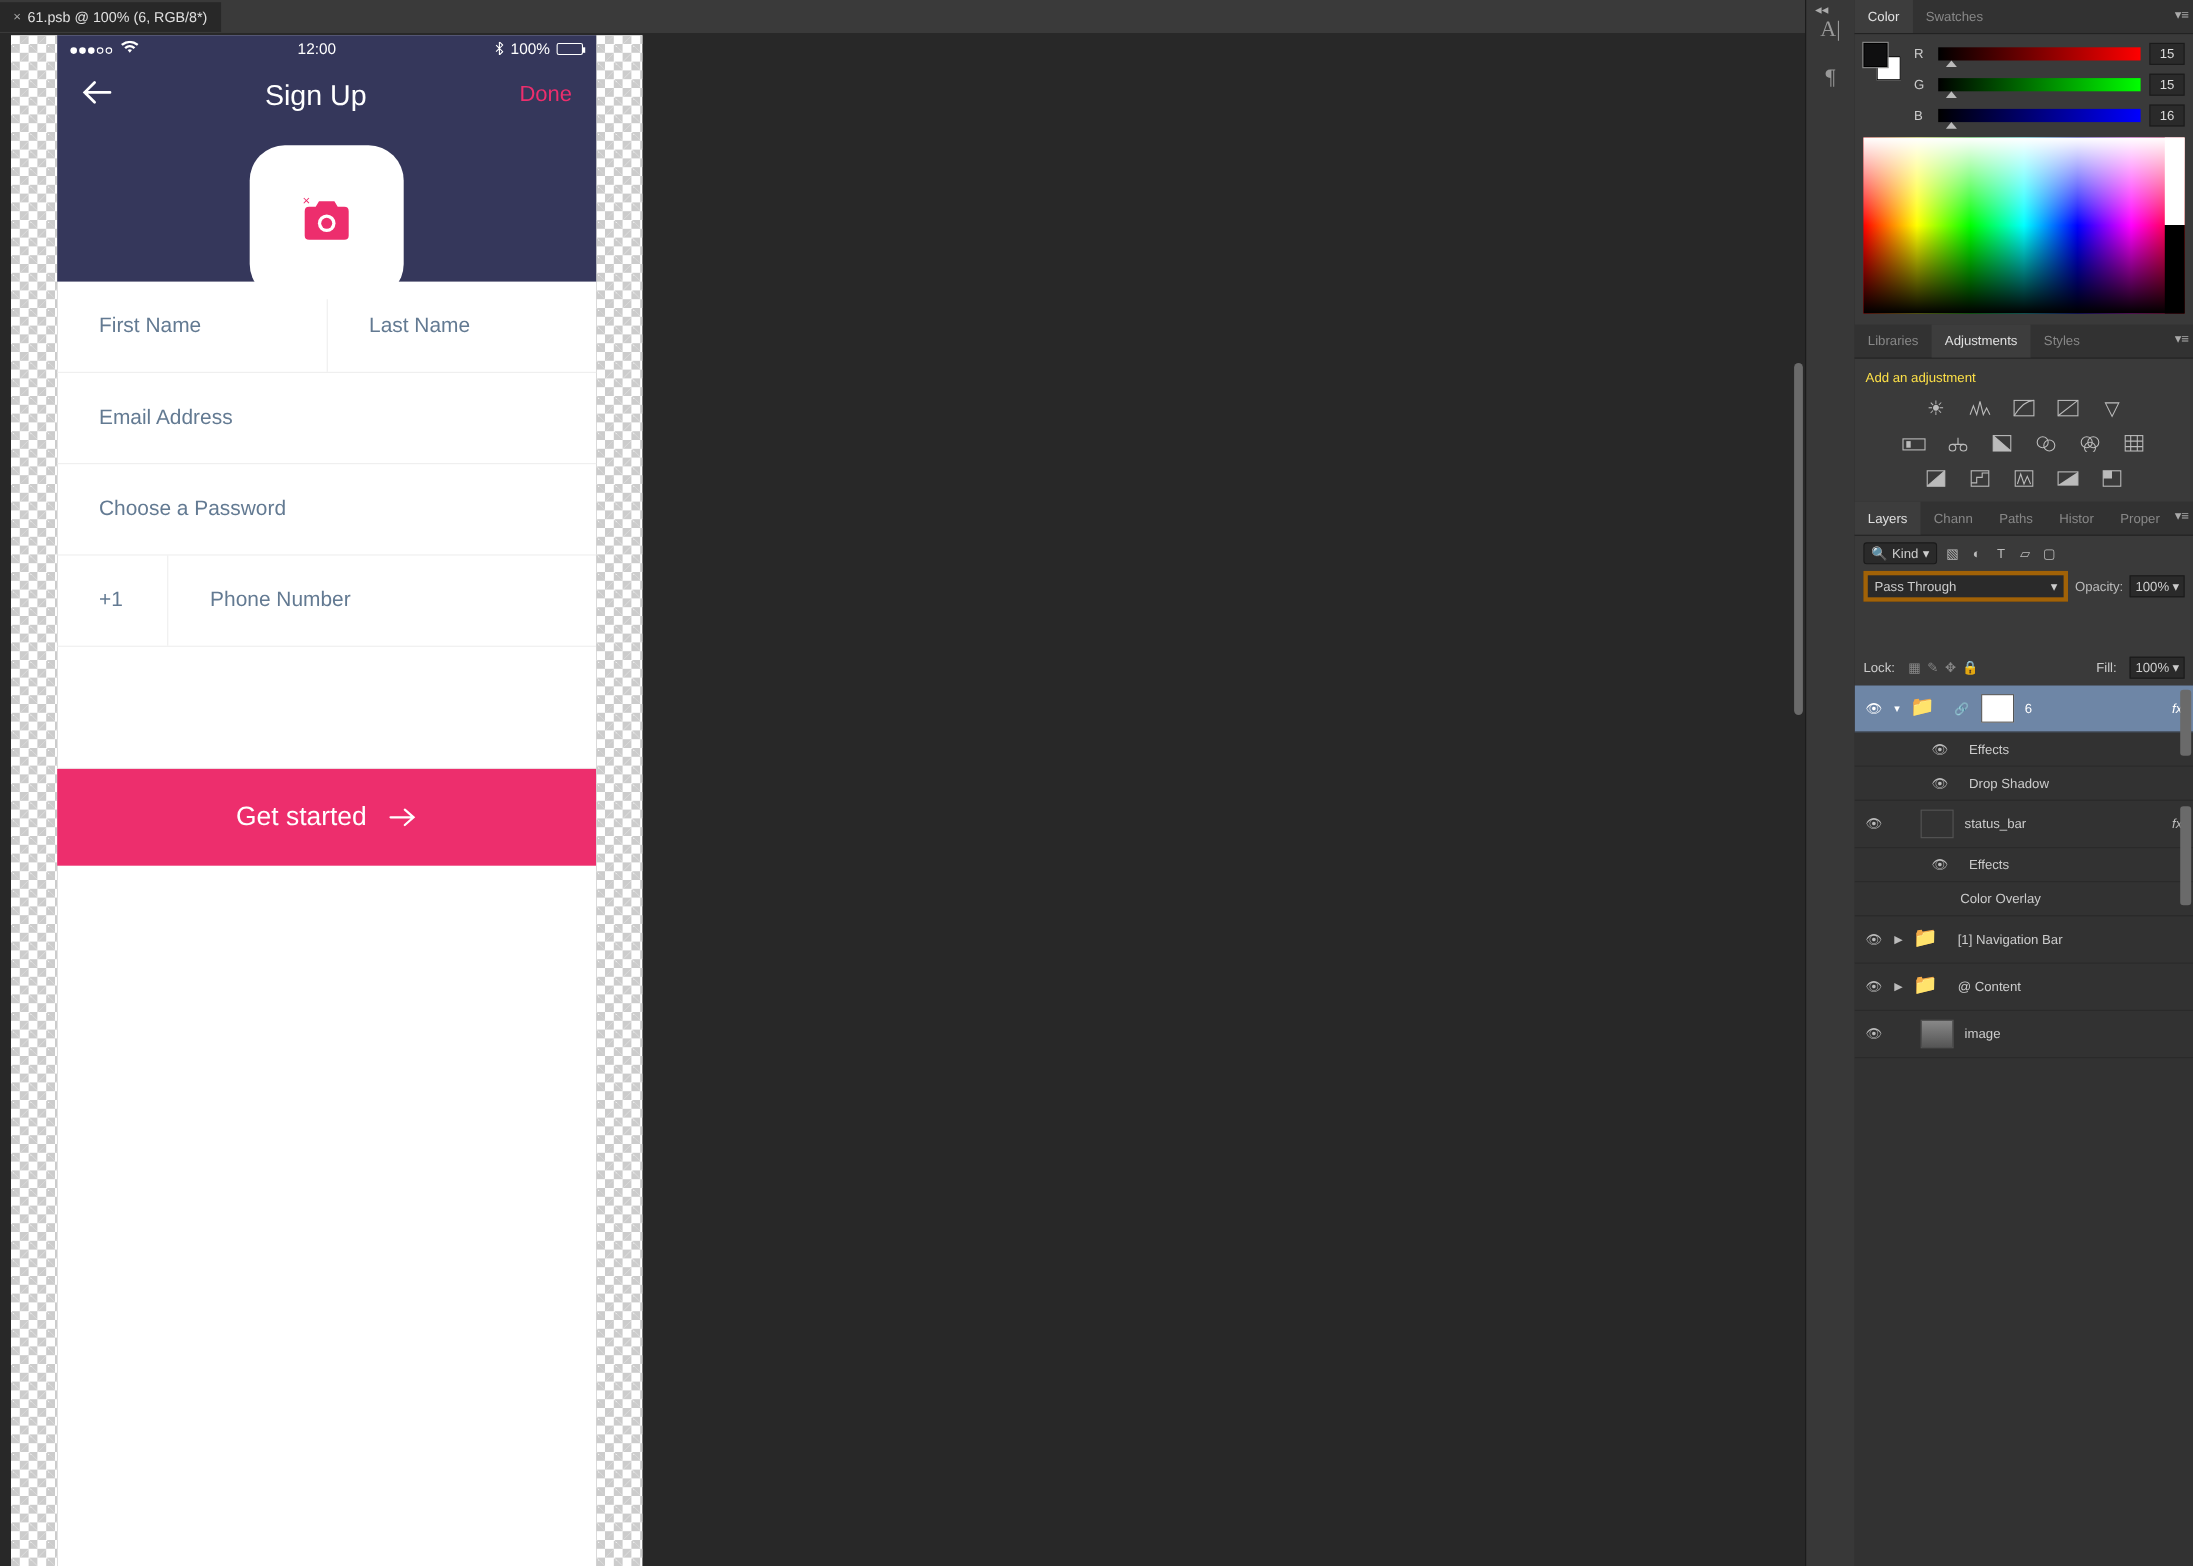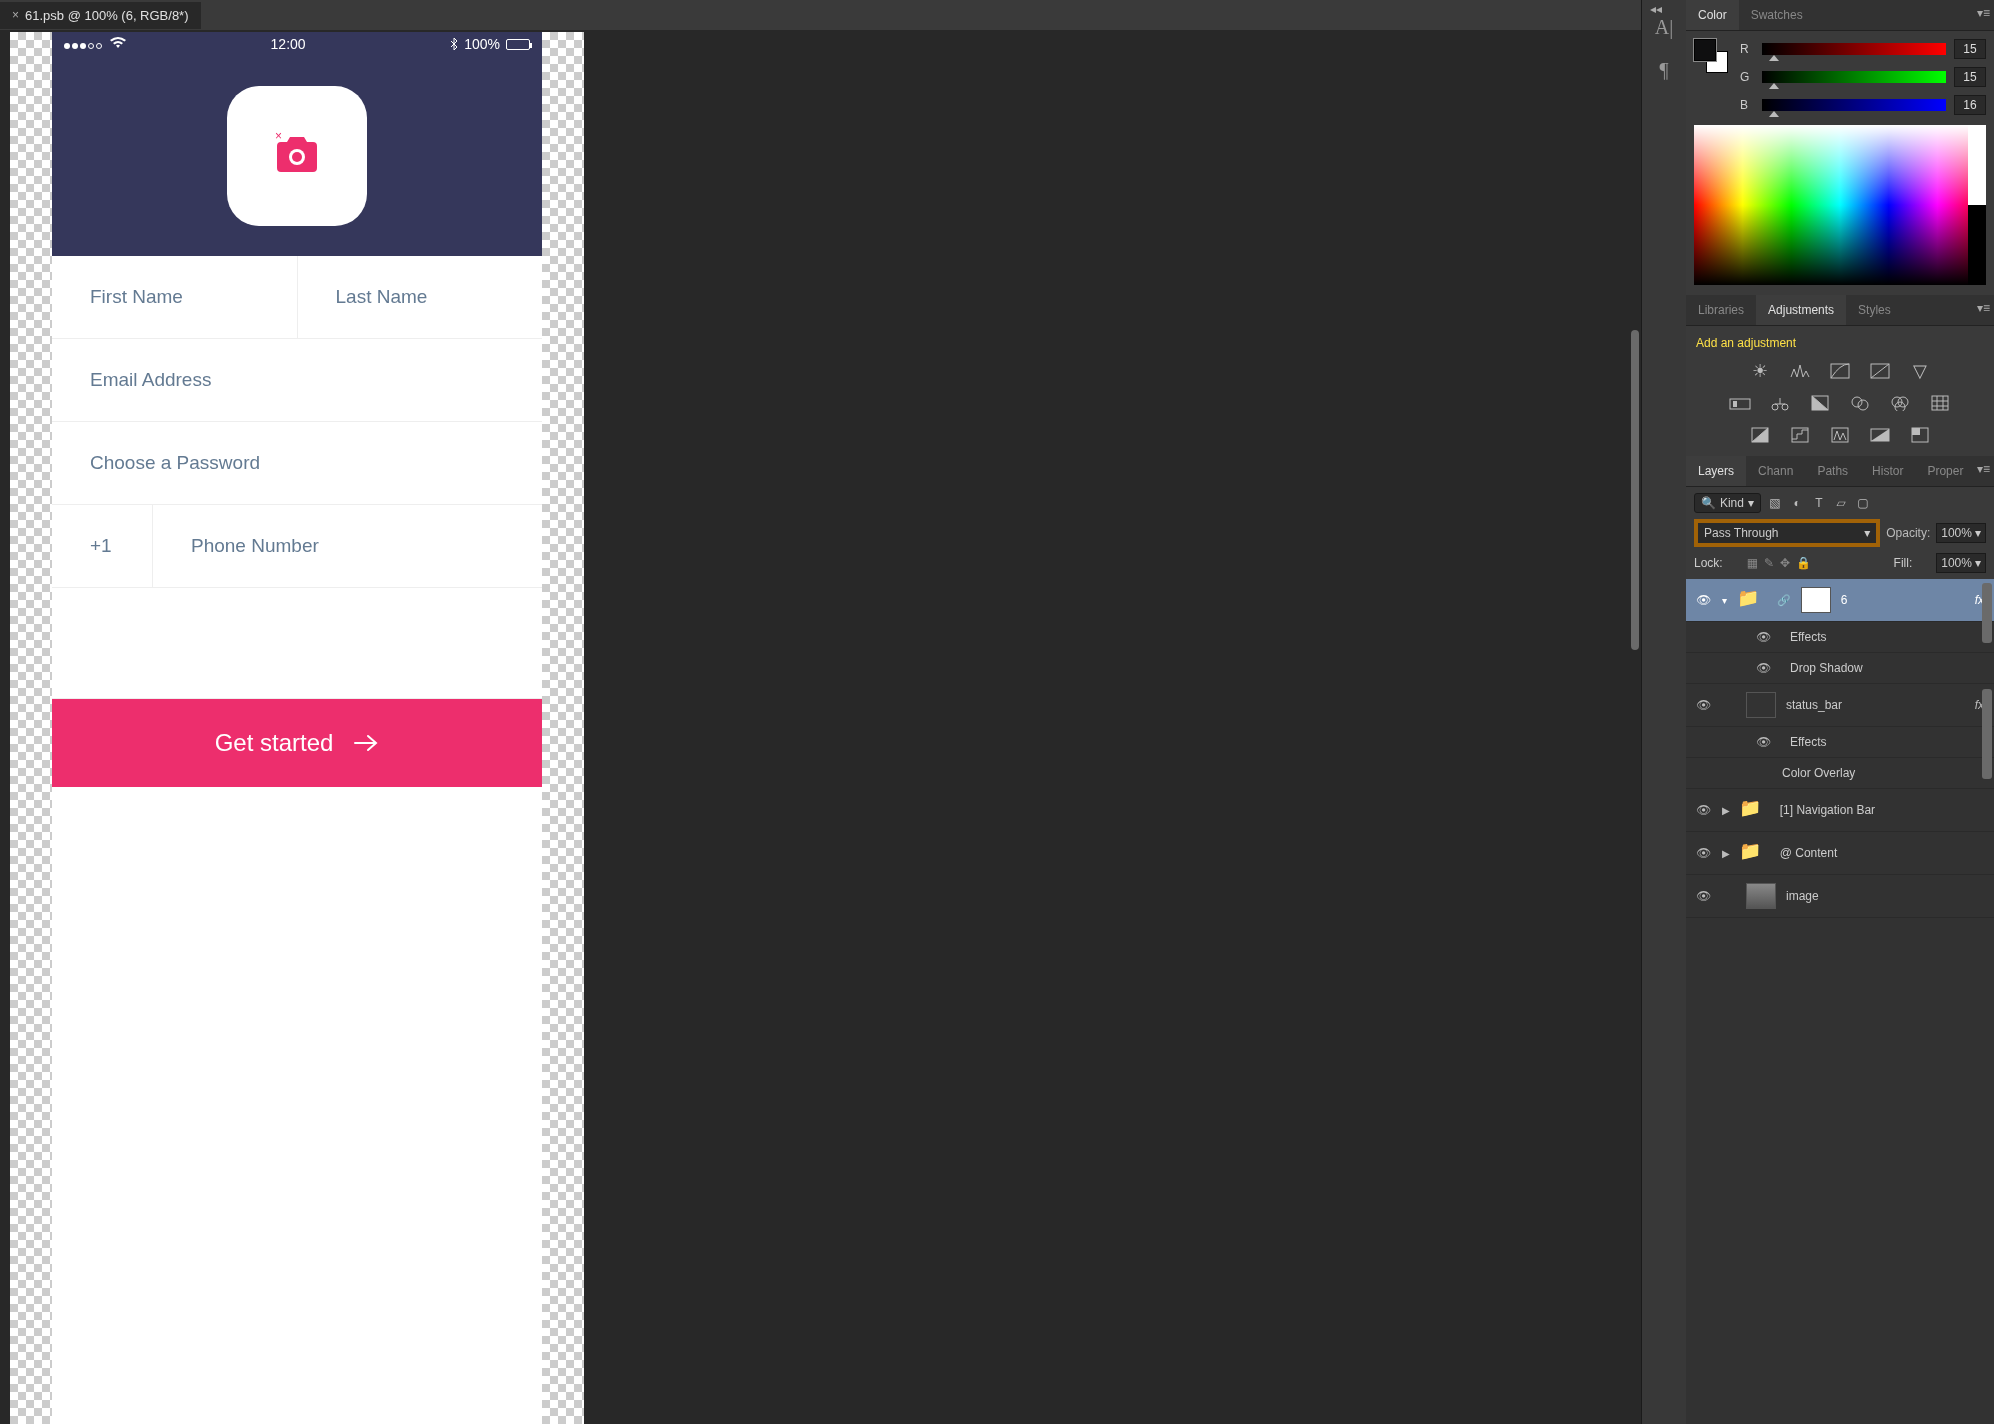--- a/index.html
+++ b/index.html
@@ -93,21 +93,21 @@
 .adj-ic { width:28px; height:22px; color:#bbb; display:flex; align-items:center; justify-content:center; font-size:18px; }
 
 .layers-panel { flex:1; display:flex; flex-direction:column; }
 .layer-controls { padding:6px 8px; display:flex; flex-direction:column; gap:6px; }
 .ctrl-row { display:flex; align-items:center; gap:6px; }
 .kind-dd { background:#2a2a2a; border:1px solid #1a1a1a; padding:2px 6px; border-radius:3px; display:flex; align-items:center; gap:4px; }
 .mini-ic { width:16px; color:#bbb; text-align:center; }
 .blend-dd { background:#2a2a2a; border:4px solid #a16207; padding:3px 6px; flex:1; display:flex; justify-content:space-between; }
 .opacity-lbl { color:#bbb; }
 .opacity-box { background:#2a2a2a; border:1px solid #1a1a1a; padding:2px 4px; display:flex; align-items:center; gap:3px; }
-.lock-row { display:flex; align-items:center; gap:24px; }
+.lock-row { display:flex; align-items:center; gap:12px;margin-top:44px; }
 .lock-icons { display:flex; gap:6px; color:#888; }
 
 .layer-list { flex:1; background:#323232; overflow:hidden; position:relative; }
 .layer-item { display:flex; align-items:center; padding:8px 10px; gap:10px; border-bottom:1px solid #2a2a2a; }
 .layer-item.sel { background:#6e86a6; color:#fff; }
 .eye { width:16px; color:#bbb; }
 .layer-item.sel .eye { color:#fff; }
 .tw { color:#bbb; font-size:10px; }
 .layer-item.sel .tw { color:#fff; }
 .thumb { width:30px; height:26px; border:1px solid #555; background:#fff; }
@@ -151,20 +151,29 @@
               </div>
               <div>12:00</div>
               <div class="status-right">
                 <svg width="8" height="12">
                     <path d="M4 0 L4 12 L7 9 L1 3 M4 0 L7 3 L1 9" stroke="#fff" stroke-width="1" fill="none"></path>
                   </svg>
                 <span>100%</span>
                 <span class="battery"><span class="battery-fill"></span></span>
               </div>
             </div>
+            <div class="nav-bar">
+              <span class="back-arrow">
+                <svg width="28" height="22" viewBox="0 0 28 22">
+                    <path d="M12 2 L3 11 L12 20 M3 11 L26 11" stroke="#fff" stroke-width="2.5" fill="none" stroke-linecap="round"></path>
+                  </svg>
+              </span>
+              <span class="nav-title">Sign Up</span>
+              <span class="nav-done">Done</span>
+            </div>
             <div class="avatar-box">
               <span>
                 <svg width="52" height="48" viewBox="0 0 52 48">
                   <text x="4" y="10" font-size="12" fill="#ed2e6d">×</text>
                   <path d="M6 16 Q6 12 10 12 L16 12 L19 7 L33 7 L36 12 L42 12 Q46 12 46 16 L46 38 Q46 42 42 42 L10 42 Q6 42 6 38 Z" fill="#ed2e6d"></path>
                   <circle cx="26" cy="27" r="8" fill="#fff"></circle>
                   <circle cx="26" cy="27" r="5" fill="#ed2e6d"></circle>
                 </svg>
               </span>
             </div>

